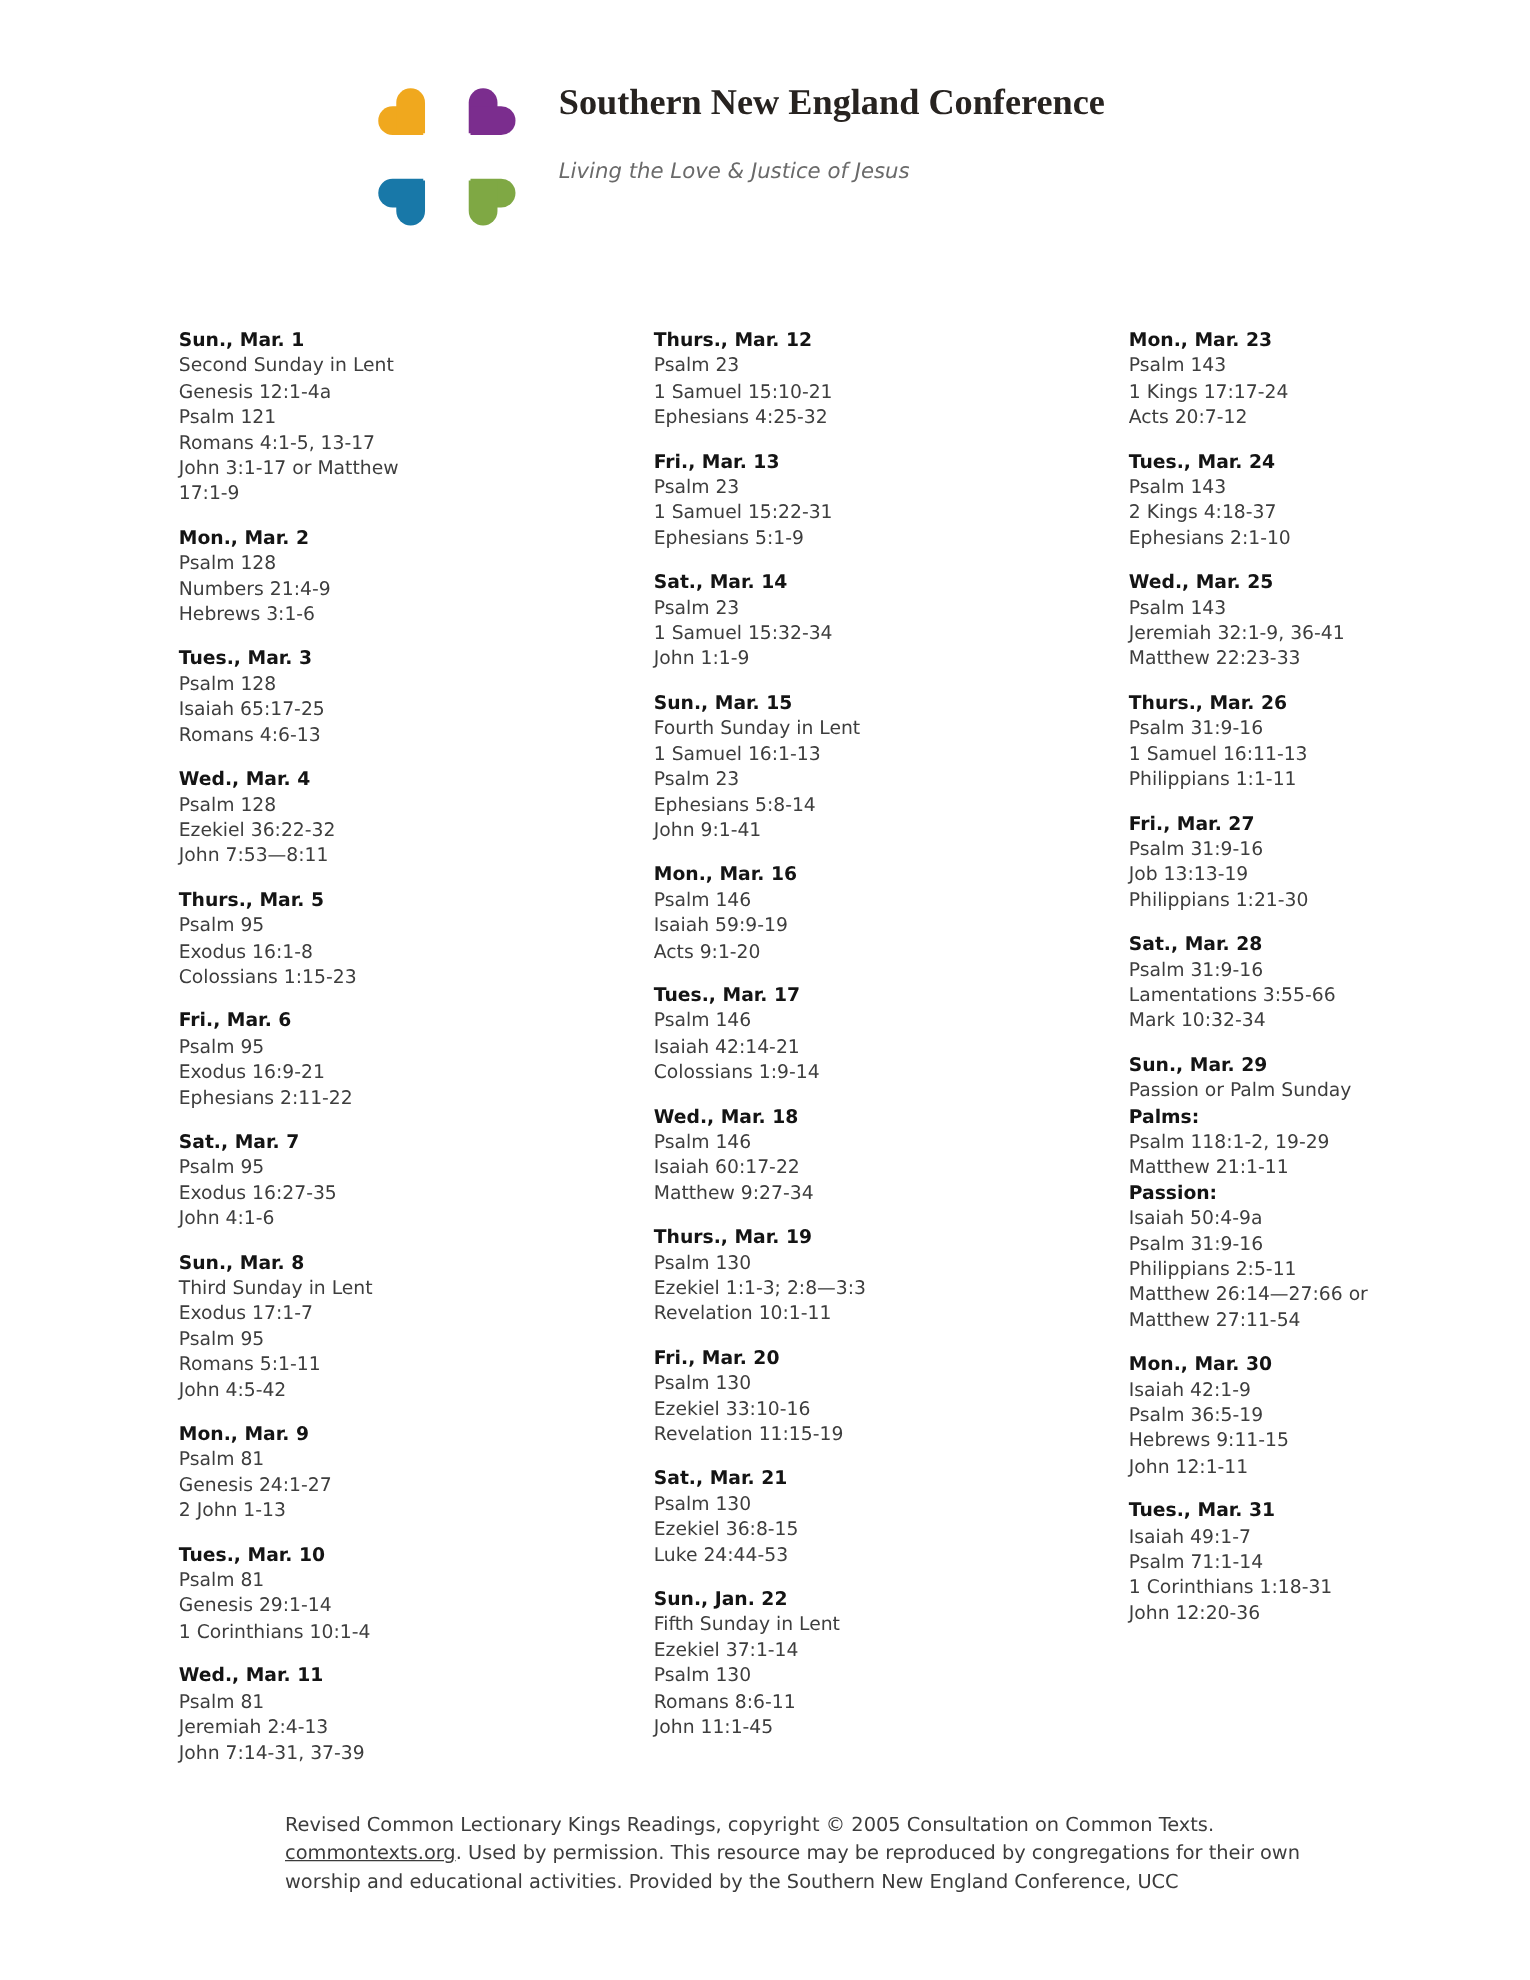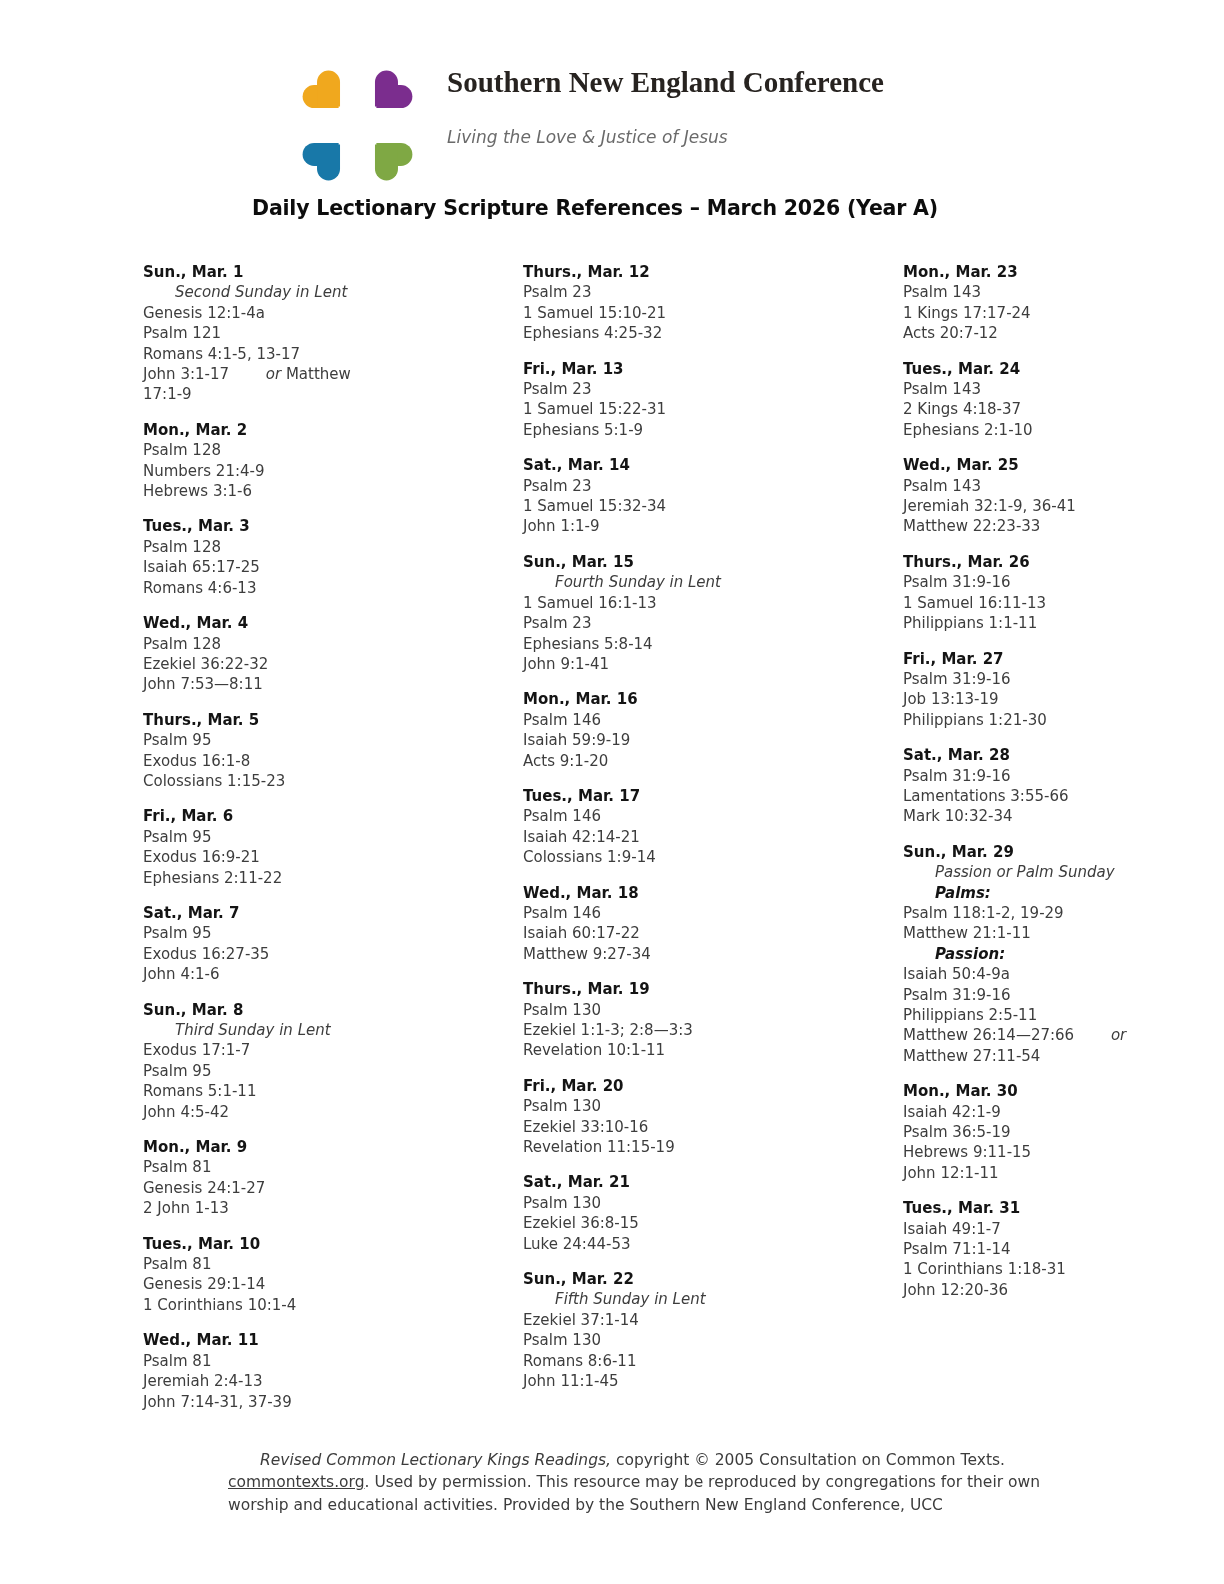--- a/index.html
+++ b/index.html
@@ -59,21 +59,21 @@
     position:absolute;top:262px;left:143px;
     display:flex;gap:45px;
   }
   .col{width:335px;}
   .entry{margin-bottom:15px;}
   .entry .day{
     font-weight:bold;color:#141414;
     font-size:15px;line-height:20.4px;
   }
   .entry .line{font-size:15px;line-height:20.4px;color:#3d3d3d;}
-  .it{font-style:italic;margin-left:32px;}
+  .it{}
   .bd{font-weight:bold;color:#141414;}
   
   .footer{
     position:absolute;top:1449px;left:228px;width:815px;
     font-size:15.5px;line-height:22.4px;color:#3c3c3c;
   }
   .flink{color:#3c3c3c;text-decoration:underline;cursor:pointer;}
 </style>
 </head>
 <body>
@@ -94,21 +94,20 @@
       <div class="heart-cell">
           <div class="heart h-br" style="--c: #7FA844;"></div>
         </div>
     </div>
     <div class="brand-text">
       <div class="org-name">Southern New England Conference</div>
       <div class="tagline">Living the Love &amp; Justice of Jesus</div>
     </div>
   </div>
 
-  <div class="doc-title">Daily Lectionary Scripture References – March 2026 (Year A)</div>
 
   <div class="columns">
     <div class="col">
         <div class="entry">
           <div class="day">Sun., Mar. 1</div>
           <div class="line"><span class="it">Second Sunday in Lent</span></div>
           <div class="line"><span>Genesis 12:1-4a</span></div>
           <div class="line"><span>Psalm 121</span></div>
           <div class="line"><span>Romans 4:1-5, 13-17</span></div>
           <div class="line"><span>John 3:1-17 </span><span class="it">or</span><span> Matthew</span></div>
@@ -234,21 +233,21 @@
           <div class="line"><span>Ezekiel 33:10-16</span></div>
           <div class="line"><span>Revelation 11:15-19</span></div>
         </div>
         <div class="entry">
           <div class="day">Sat., Mar. 21</div>
           <div class="line"><span>Psalm 130</span></div>
           <div class="line"><span>Ezekiel 36:8-15</span></div>
           <div class="line"><span>Luke 24:44-53</span></div>
         </div>
         <div class="entry">
-          <div class="day">Sun., Mar. 22</div>
+          <div class="day">Sun., Jan. 22</div>
           <div class="line"><span class="it">Fifth Sunday in Lent</span></div>
           <div class="line"><span>Ezekiel 37:1-14</span></div>
           <div class="line"><span>Psalm 130</span></div>
           <div class="line"><span>Romans 8:6-11</span></div>
           <div class="line"><span>John 11:1-45</span></div>
         </div>
       </div>
     <div class="col">
         <div class="entry">
           <div class="day">Mon., Mar. 23</div>

